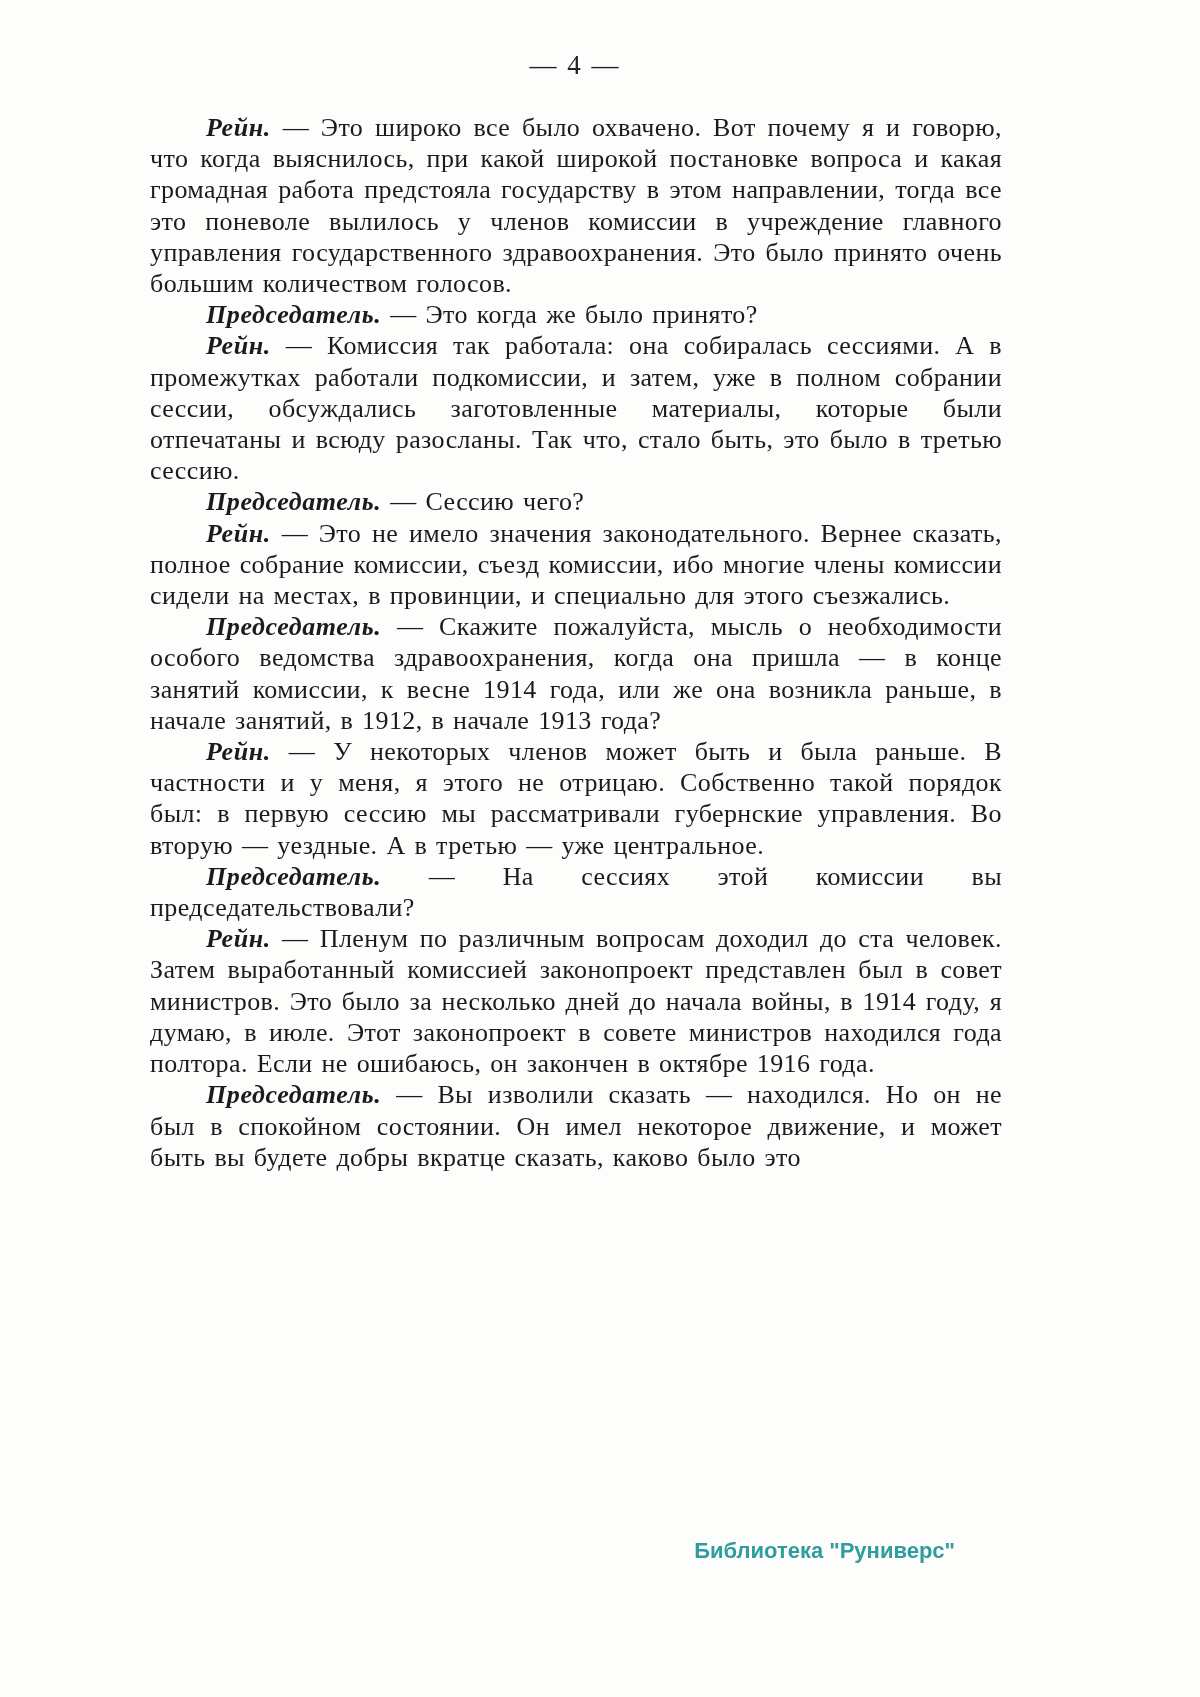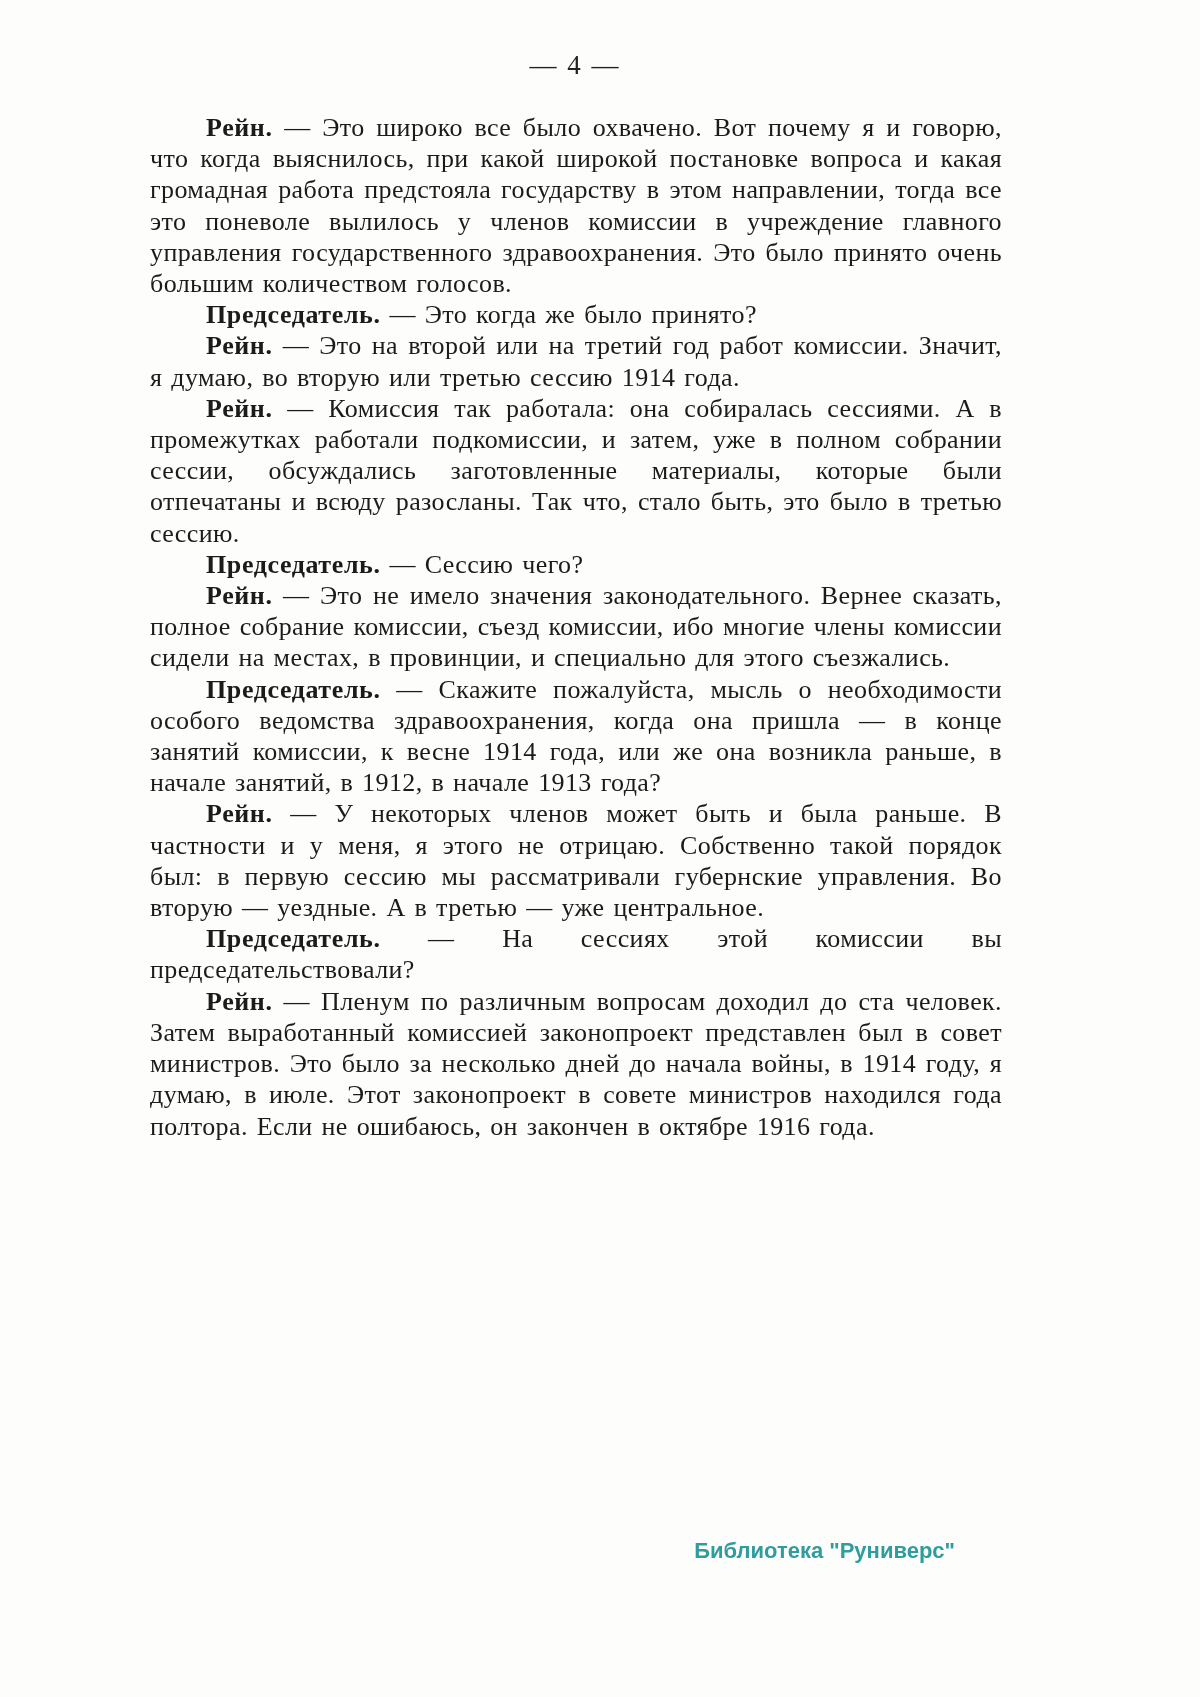--- a/index.html
+++ b/index.html
@@ -37,20 +37,21 @@
     line-height: 31.2px;
     text-align: justify;
     letter-spacing: 0.4px;
     word-spacing: 2px;
   }
   .para {
     margin: 0;
     text-indent: 56px;
   }
   .speaker {
+    font-style: italic;
     font-weight: bold;
     letter-spacing: 0.6px;
   }
   .footer-watermark {
     position: absolute;
     right: 245px;
     top: 1538px;
     font-family: "Liberation Sans", sans-serif;
     font-size: 22px;
     font-weight: bold;
@@ -60,25 +61,25 @@
 </head>
 <body>
 
 <div class="page">
 
   <div class="page-number">— 4 —</div>
 
   <div class="text-block">
       <p class="para"><span class="speaker">Рейн.</span> — Это широко все было охвачено.  Вот почему я и говорю, что когда выяснилось, при какой широкой постановке вопроса и какая громадная работа предстояла государству в этом направлении, тогда все это поневоле вылилось у членов комиссии в учреждение главного управления государственного здравоохранения.  Это было принято очень большим количеством голосов.</p>
       <p class="para"><span class="speaker">Председатель.</span> — Это когда же было принято?</p>
-      <p class="para"><span class="speaker">Рейн.</span> — Это на второй или на третий год работ комиссии. Значит, я думаю, во вторую или третью сессию 1914 года.</p>
       <p class="para"><span class="speaker">Рейн.</span> — Комиссия так работала:  она собиралась сессиями. А в промежутках работали подкомиссии, и затем, уже в полном собрании сессии, обсуждались заготовленные материалы, которые были отпечатаны и всюду разосланы.  Так что, стало быть, это было в третью сессию.</p>
       <p class="para"><span class="speaker">Председатель.</span> — Сессию чего?</p>
       <p class="para"><span class="speaker">Рейн.</span> — Это не имело значения законодательного.  Вернее сказать, полное собрание комиссии, съезд комиссии, ибо многие члены комиссии сидели на местах, в провинции, и специально для этого съезжались.</p>
       <p class="para"><span class="speaker">Председатель.</span> — Скажите пожалуйста, мысль о необходимости особого ведомства здравоохранения, когда она пришла — в конце занятий комиссии, к весне 1914 года, или же она возникла раньше, в начале занятий, в 1912, в начале 1913 года?</p>
       <p class="para"><span class="speaker">Рейн.</span> — У некоторых членов может быть и была раньше. В частности и у меня, я этого не отрицаю.  Собственно такой порядок был: в первую сессию мы рассматривали губернские управления.  Во вторую — уездные.  А в третью — уже центральное.</p>
       <p class="para"><span class="speaker">Председатель.</span> — На сессиях этой комиссии вы председательствовали?</p>
       <p class="para"><span class="speaker">Рейн.</span> — Пленум по различным вопросам доходил до ста человек.  Затем выработанный комиссией законопроект представлен был в совет министров.  Это было за несколько дней до начала войны, в 1914 году, я думаю, в июле.  Этот законопроект в совете министров находился года полтора.  Если не ошибаюсь, он закончен в октябре 1916 года.</p>
+      <p class="para"><span class="speaker">Председатель.</span> — Вы изволили сказать — находился.  Но он не был в спокойном состоянии.  Он имел некоторое движение, и может быть вы будете добры вкратце сказать, каково было это</p>
     </div>
 
   <div class="footer-watermark" style="color: rgb(47, 157, 157);">Библиотека "Руниверс"</div>
 
 </div>
 
 </body></html>

